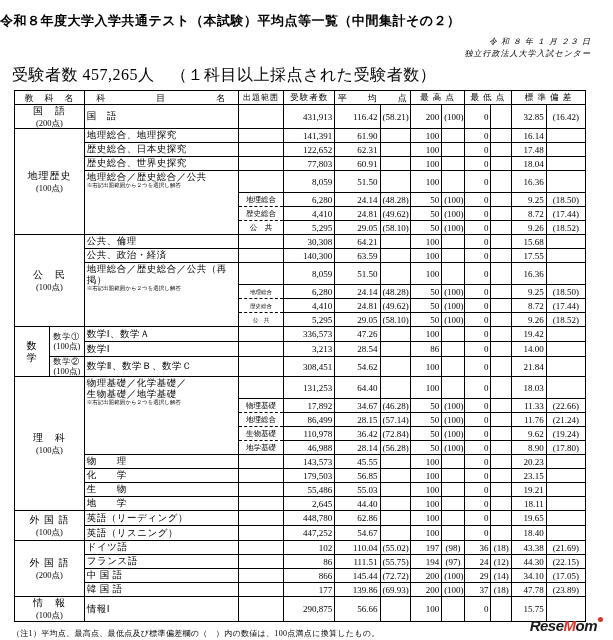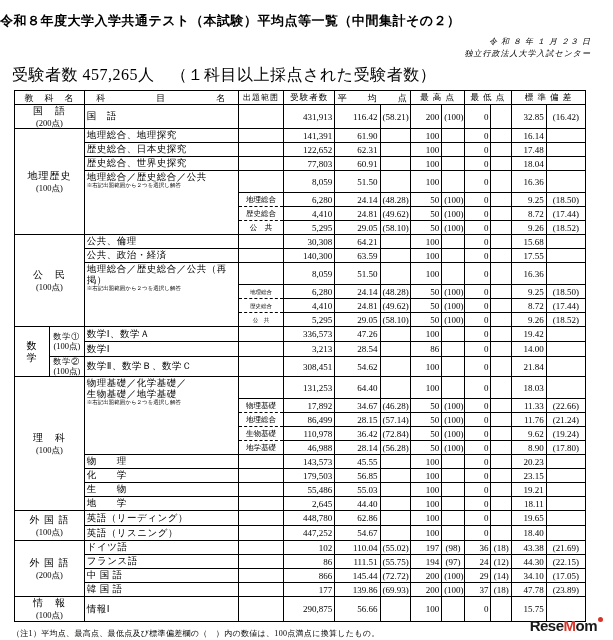--- a/index.html
+++ b/index.html
@@ -106,20 +106,21 @@
   }
   .logo{
     position:absolute;
     right:10px;
     bottom:6px;
     font-family:"Liberation Sans", sans-serif;
     font-size:15px;
     font-weight:bold;
     color:#1a1a1a;
     letter-spacing:-0.5px;
+    font-style:italic;
   }
   .logo .m{color:#d8352a;}
   .logo .dot{
     display:inline-block;
     width:5px;height:5px;border-radius:50%;
     background:#d8352a;margin-left:1px;vertical-align:top;
   }
 </style>
 </head>
 <body>

